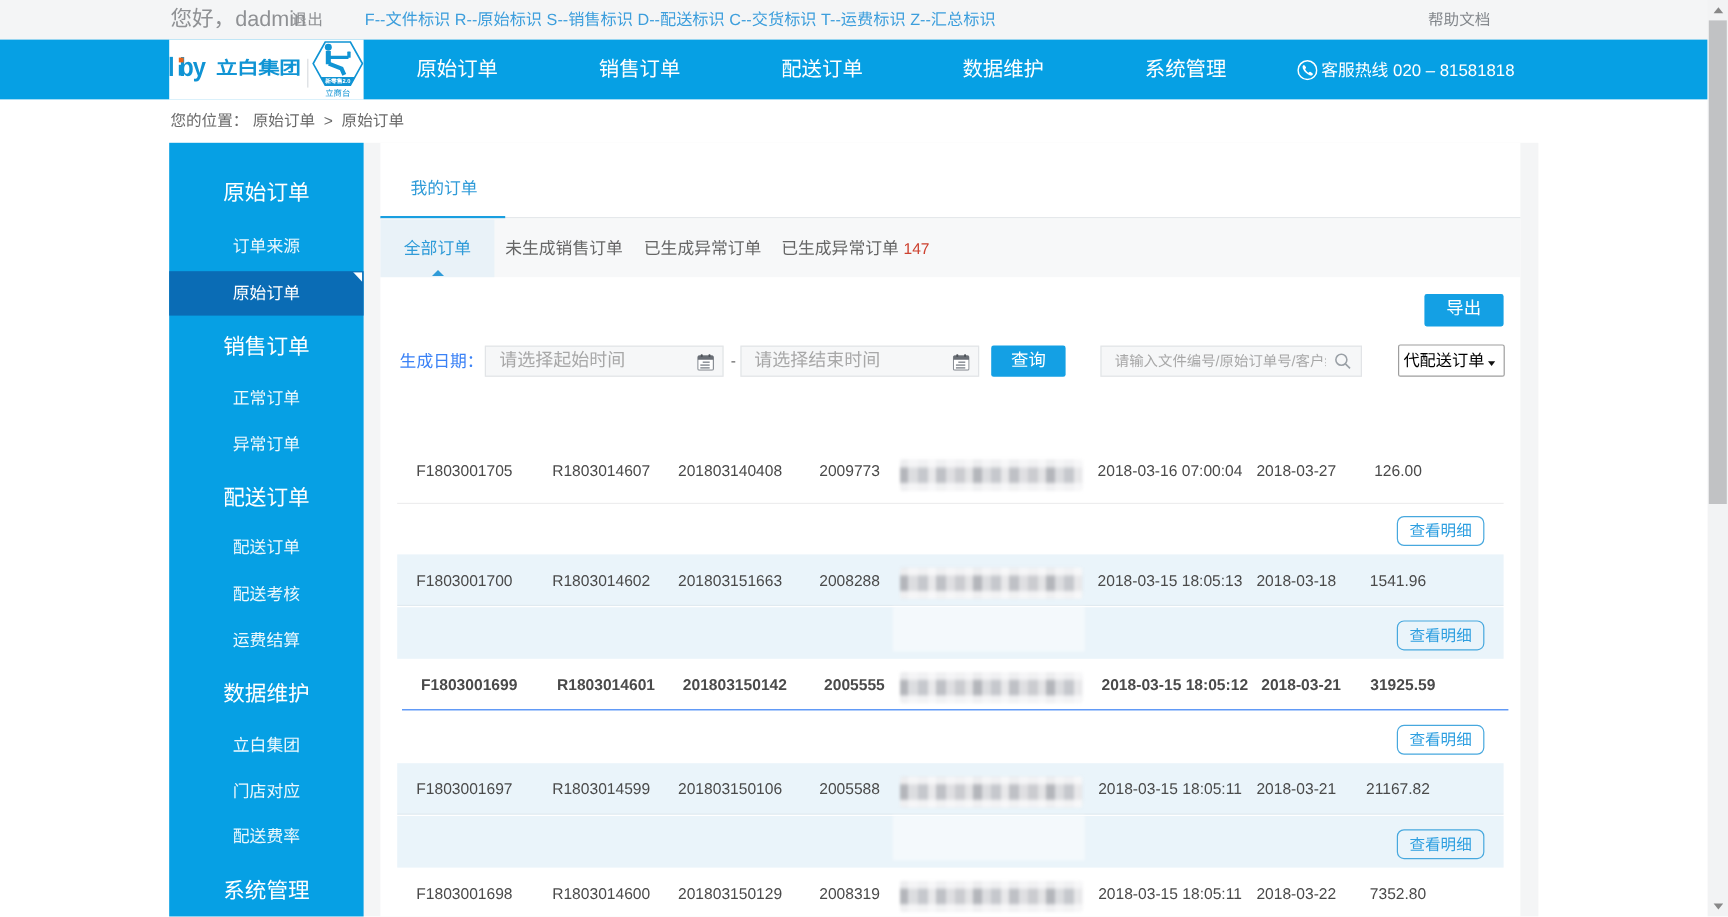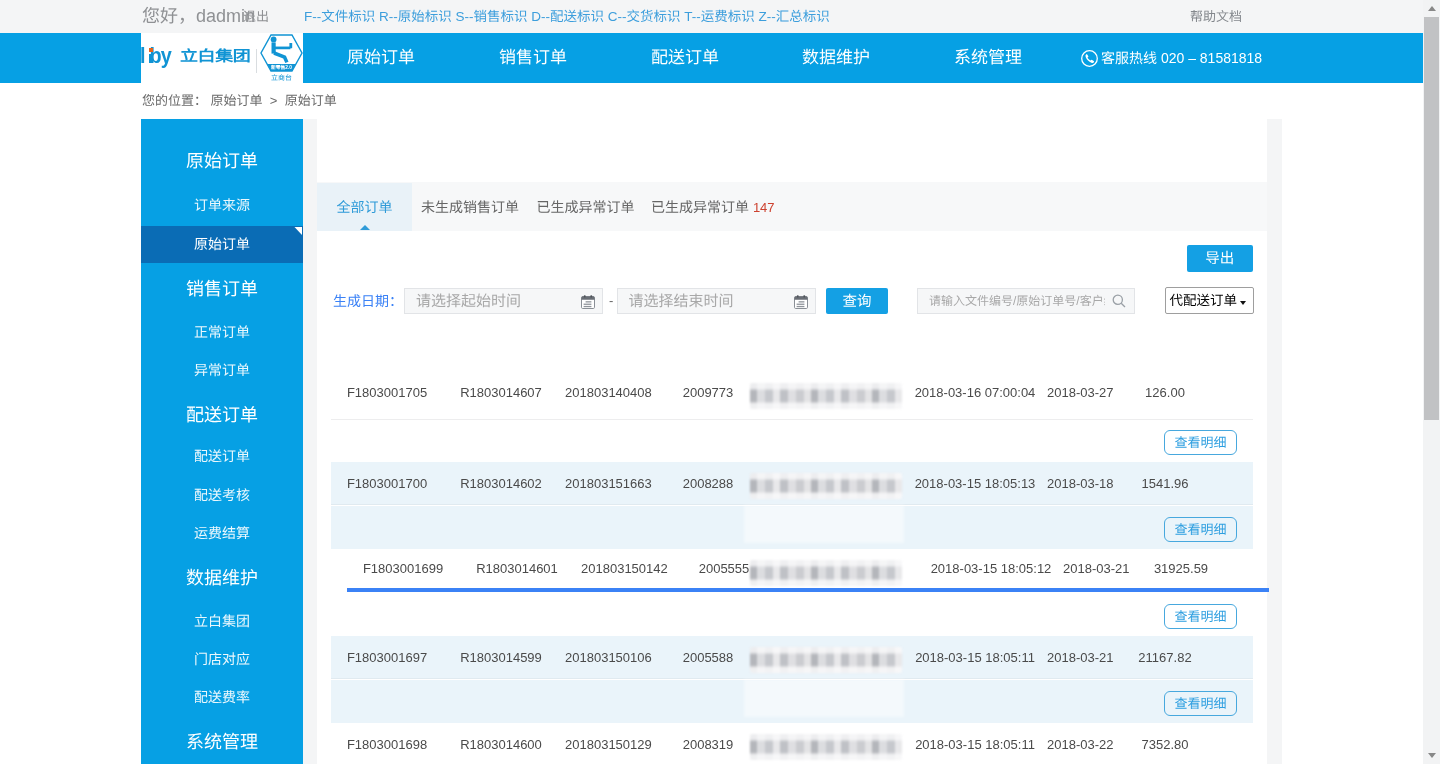--- a/index.html
+++ b/index.html
@@ -138,20 +138,24 @@
       <div class="si abs" style="top:318px;">配送订单</div>
       <div class="si abs" style="top:356.5px;">配送考核</div>
       <div class="si abs" style="top:395px;">运费结算</div>
       <div class="sh abs" style="top:444px;">数据维护</div>
       <div class="si abs" style="top:482.5px;">立白集团</div>
       <div class="si abs" style="top:520.5px;">门店对应</div>
       <div class="si abs" style="top:559px;">配送费率</div>
       <div class="sh abs" style="top:608px;">系统管理</div>
     </div>
     <div id="panel" class="abs">
+      <div id="tabrow" class="abs">
+          <div class="t abs">我的订单</div>
+          <div class="ul abs"></div>
+        </div>
       <div id="subtabs" class="abs">
         <div class="act abs">
             <div class="t abs">全部订单</div>
           </div>
         <div class="tri abs"></div>
         <div class="stab abs" style="left:104px;">未生成销售订单</div>
         <div class="stab abs" style="left:219.5px;">已生成异常订单</div>
         <div class="stab abs" style="left:334px;">已生成异常订单 <span class="n">147</span></div>
       </div>
       <div id="exportbtn" class="abs">导出</div>
@@ -222,21 +226,21 @@
             <div>2008288</div>
             <div></div>
             <div>2018-03-15 18:05:13</div>
             <div><span style="position:relative;left:-10px;">2018-03-18</span></div>
             <div>1541.96</div>
         </div>
         <div class="btnrow bluebg abs" style="left:0;top:175px;width:922px;height:43px;">
             <div class="vbtn" style="top:10.5px;">查看明细</div>
           </div>
 
-        <div class="trow tdata abs" style="left:16px;top:218px;width:922px;height:43px;border-bottom:4px solid #3b82f6;">
+        <div class="trow tdata abs" style="left:4px;top:218px;width:922px;height:43px;border-bottom:1px solid #3b82f6;font-weight:bold;">
           <div><span style="position:relative;left:3px;">F1803001699</span></div>
             <div><span style="position:relative;left:-3px;">R1803014601</span></div>
             <div><span style="position:relative;left:-6px;">201803150142</span></div>
             <div>2005555</div>
             <div></div>
             <div>2018-03-15 18:05:12</div>
             <div><span style="position:relative;left:-10px;">2018-03-21</span></div>
             <div>31925.59</div>
         </div>
         <div class="btnrow abs" style="left:0;top:262px;width:922px;height:43px;">

